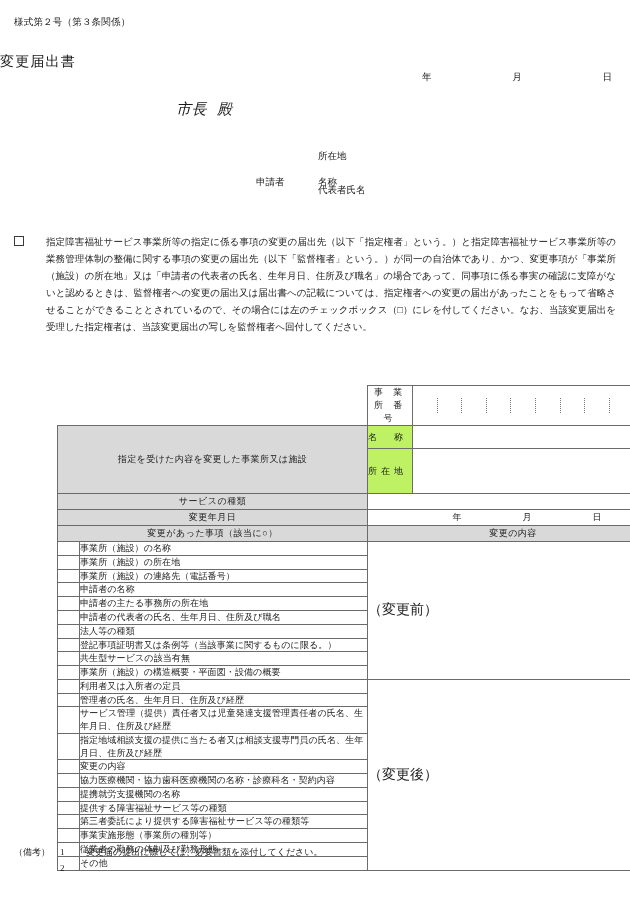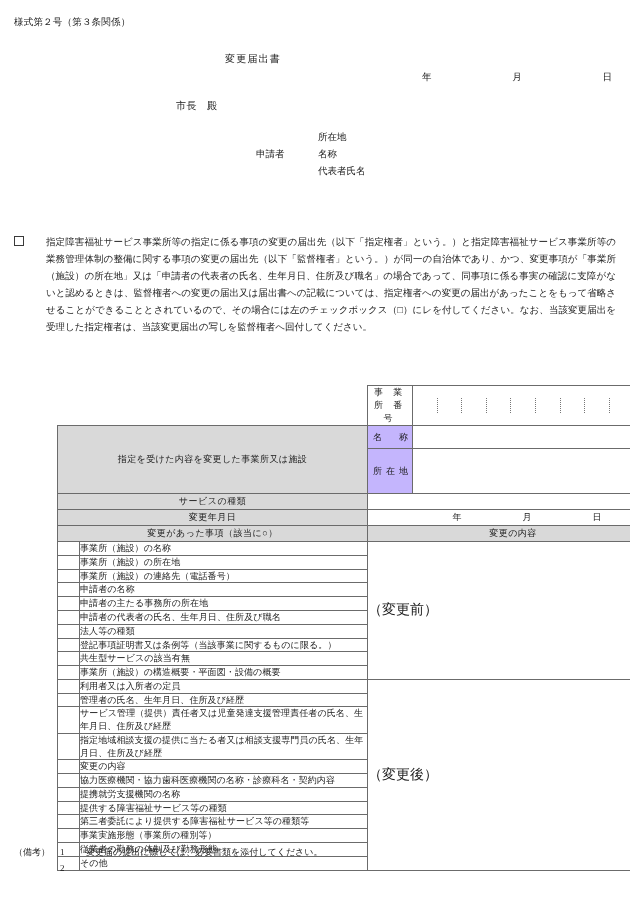--- a/index.html
+++ b/index.html
@@ -30,60 +30,61 @@
     left: 14px;
     top: 16px;
     font-size: 9.5px;
     letter-spacing: .2px;
     white-space: nowrap;
   }
   .doc-title {
     position: absolute;
     left: 0; top: 52px;
     width: 506px;
-    text-align: center;
-    font-size: 10px;
+    font-size: 14px;
     letter-spacing: 1.2px;
   }
   .date-line {
     position: absolute;
     right: 18px;
     top: 71px;
     width: 190px;
     display: flex;
     justify-content: space-between;
     font-size: 9.5px;
   }
   .date-line span { display: inline-block; }
 
   .addressee {
     position: absolute;
     left: 176px;
     top: 99px;
-    font-size: 10px;
+    font-size: 15px;
     letter-spacing: .5px;
     white-space: nowrap;
+    font-style: italic;
   }
   .addressee .gap { display: inline-block; width: 10px; }
 
   .applicant-block {
     position: absolute;
     left: 256px;
     top: 131px;
     font-size: 9.5px;
   }
   .applicant-row {
     display: flex;
     align-items: baseline;
     height: 17px;
   }
   .applicant-label {
     width: 62px;
     flex: 0 0 62px;
     white-space: nowrap;
+    margin-top: 28px;
   }
   .applicant-field { white-space: nowrap; }
 
   
   .intro {
     position: absolute;
     left: 14px;
     top: 201px;
     font-size: 9.5px;
     white-space: nowrap;
@@ -163,25 +164,25 @@
     height: 15px;
   }
   .bizno-cell {
     flex: 1 1 0;
     border-right: 1px dotted #777;
     height: 15px;
   }
   .bizno-cell:last-child { border-right: none; }
 
   .name-label, .addr-label {
-    text-align: right;
+    text-align: left;
     letter-spacing: 4px;
     padding-left: 4px;
     border-right: 1px dotted #8a8a8a !important;
-    background: #c4b5fd;
+    background: #bef264;
   }
 
   .merged-left {
     text-align: center;
     vertical-align: middle;
     letter-spacing: .4px;
   }
 
   .ymd-cell {
     background: #ffffff;

